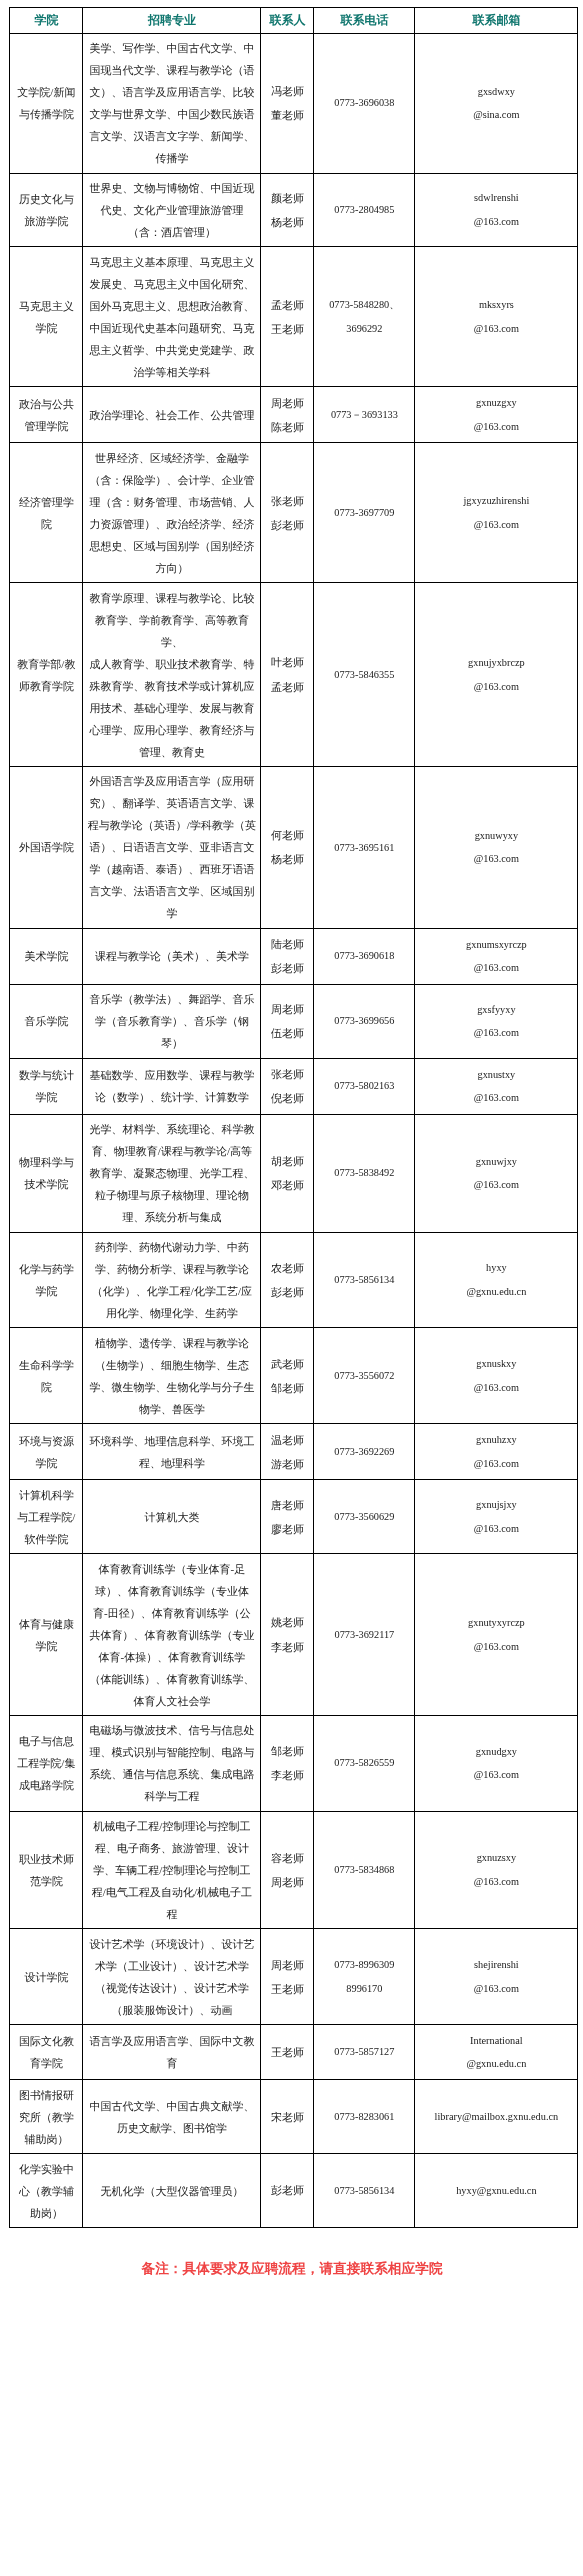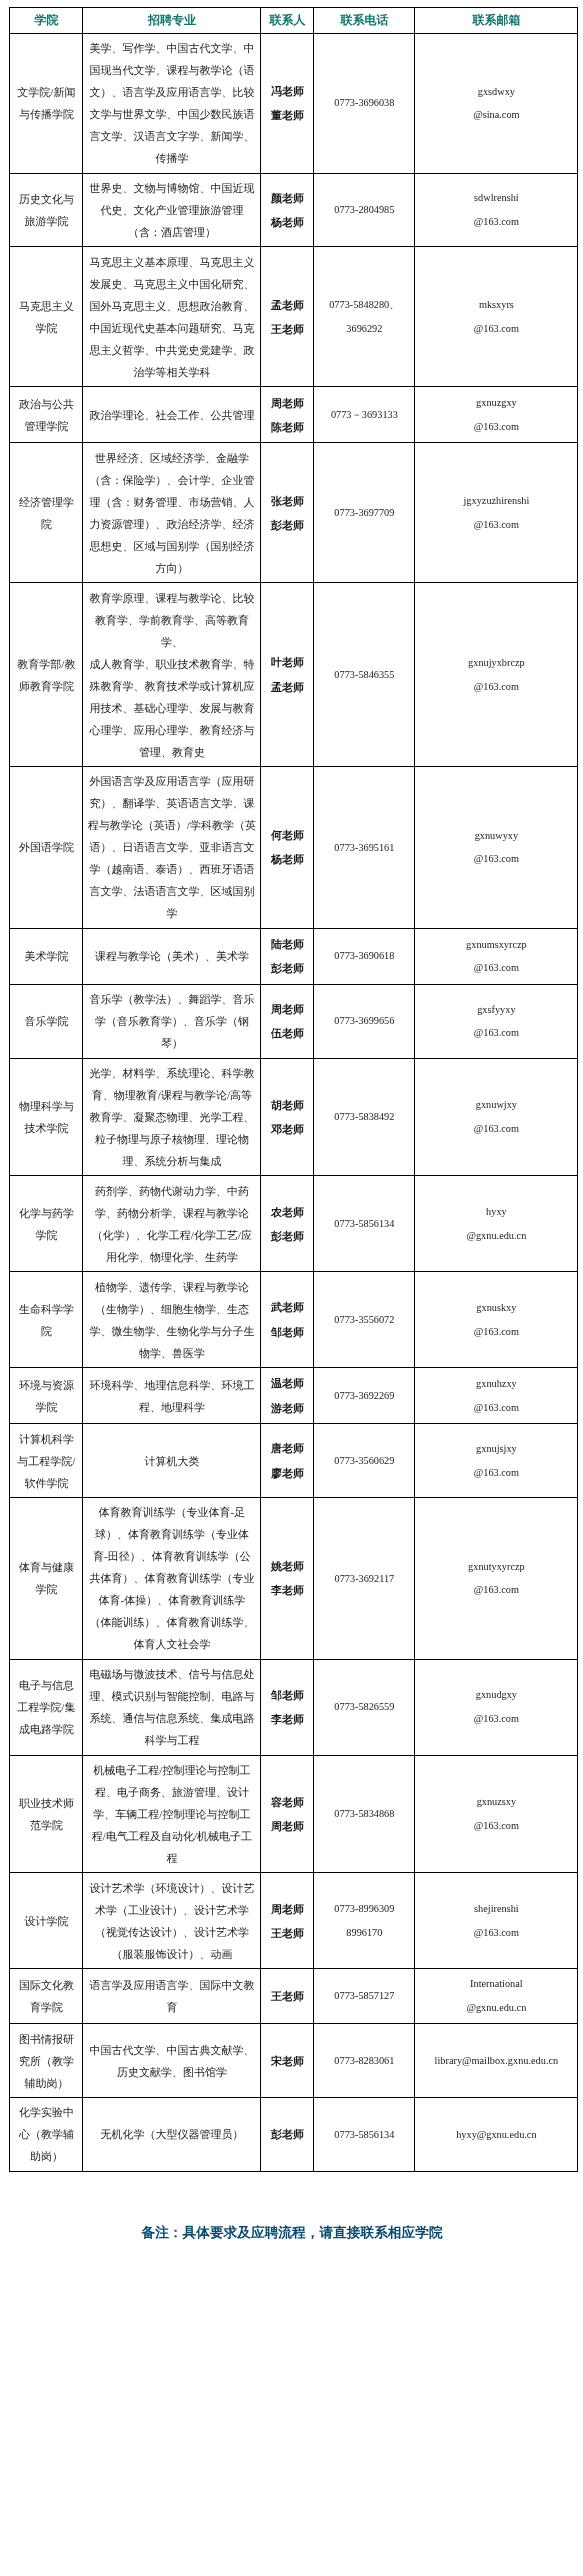--- a/index.html
+++ b/index.html
@@ -46,34 +46,33 @@
   td.college, td.majors {
     font-size: 11px;
     line-height: 2.0;
     white-space: pre-line;
     font-family: Liberation Serif, serif;
   }
   td.contacts {
     font-size: 11px;
     line-height: 2.2;
     white-space: pre-line;
-    font-weight: bold;
   }
   td.phone, td.email {
     font-family: Liberation Serif, serif;
     font-size: 10.3px;
     line-height: 2.3;
     white-space: pre-line;
   }
   .footer-note {
-    margin-top: 52px;
+    margin-top: 32px;
     text-align: center;
     font-size: 13.7px;
     font-weight: bold;
-    color: #0c4a6e;
+    color: #ef4444;
     font-family: "Liberation Serif", "DejaVu Serif", serif;
   }
 </style>
 </head>
 <body>
 
 <div class="page">
 
   <table class="contact-table">
     <colgroup>
@@ -179,20 +178,29 @@
     <tr>
       <td class="college">音乐学院</td>
       <td class="majors">音乐学（教学法）、舞蹈学、音乐学（音乐教育学）、音乐学（钢琴）</td>
       <td class="contacts">周老师
 伍老师</td>
       <td class="phone">0773-3699656</td>
       <td class="email">gxsfyyxy
 @163.com</td>
     </tr>
 
+    <tr>
+      <td class="college">数学与统计学院</td>
+      <td class="majors">基础数学、应用数学、课程与教学论（数学）、统计学、计算数学</td>
+      <td class="contacts">张老师
+倪老师</td>
+      <td class="phone">0773-5802163</td>
+      <td class="email">gxnustxy
+@163.com</td>
+    </tr>
 
     <tr>
       <td class="college">物理科学与技术学院</td>
       <td class="majors">光学、材料学、系统理论、科学教育、物理教育/课程与教学论/高等教育学、凝聚态物理、光学工程、粒子物理与原子核物理、理论物理、系统分析与集成</td>
       <td class="contacts">胡老师
 邓老师</td>
       <td class="phone">0773-5838492</td>
       <td class="email">gxnuwjxy
 @163.com</td>
     </tr>

